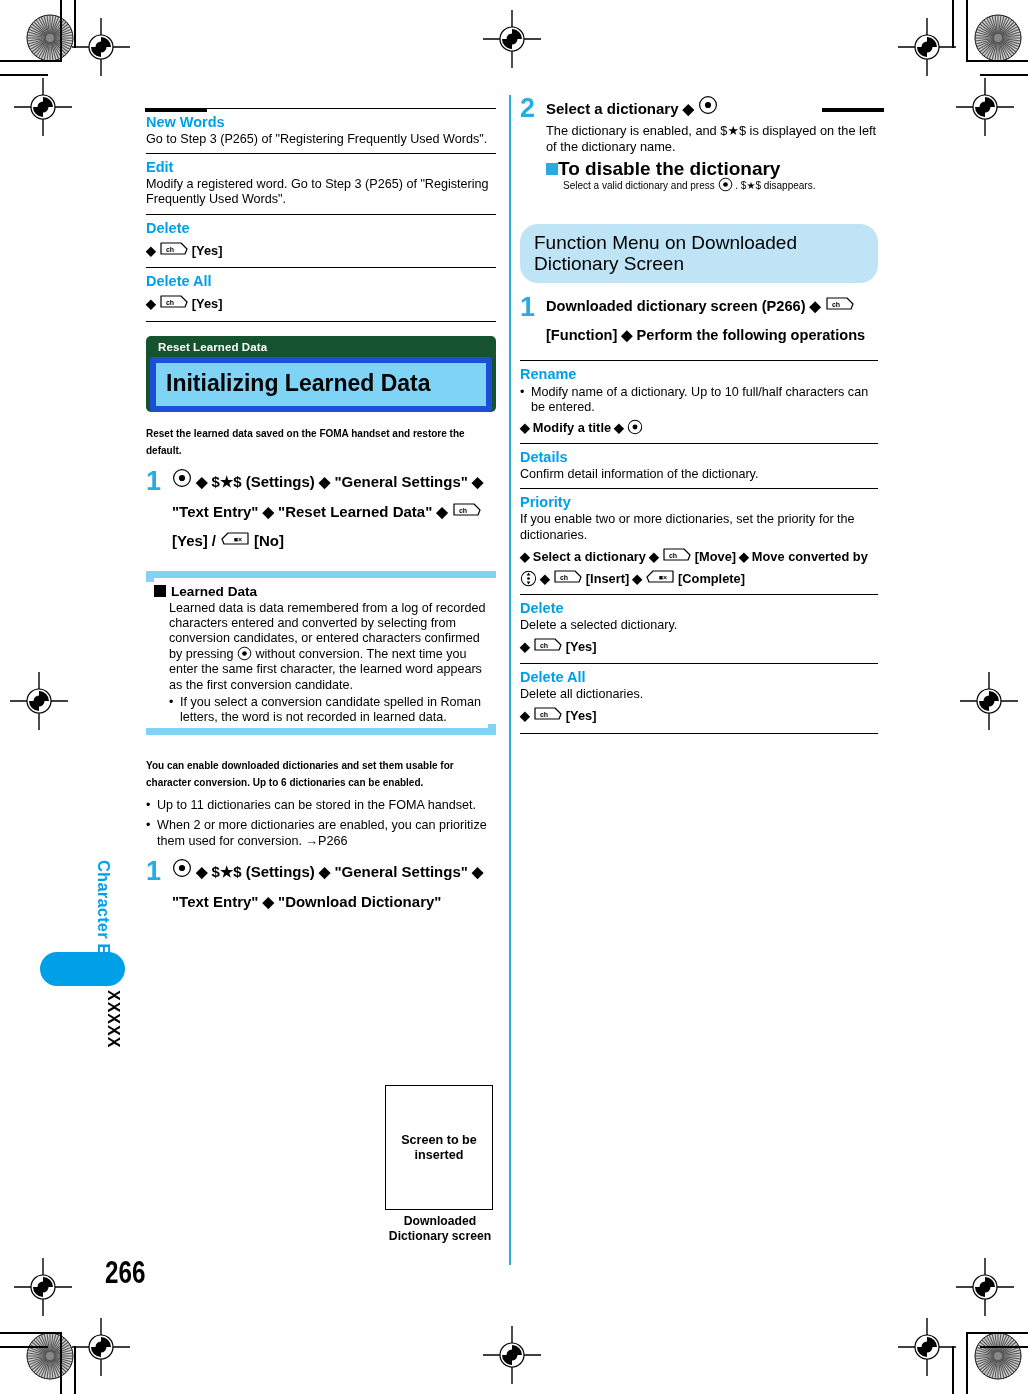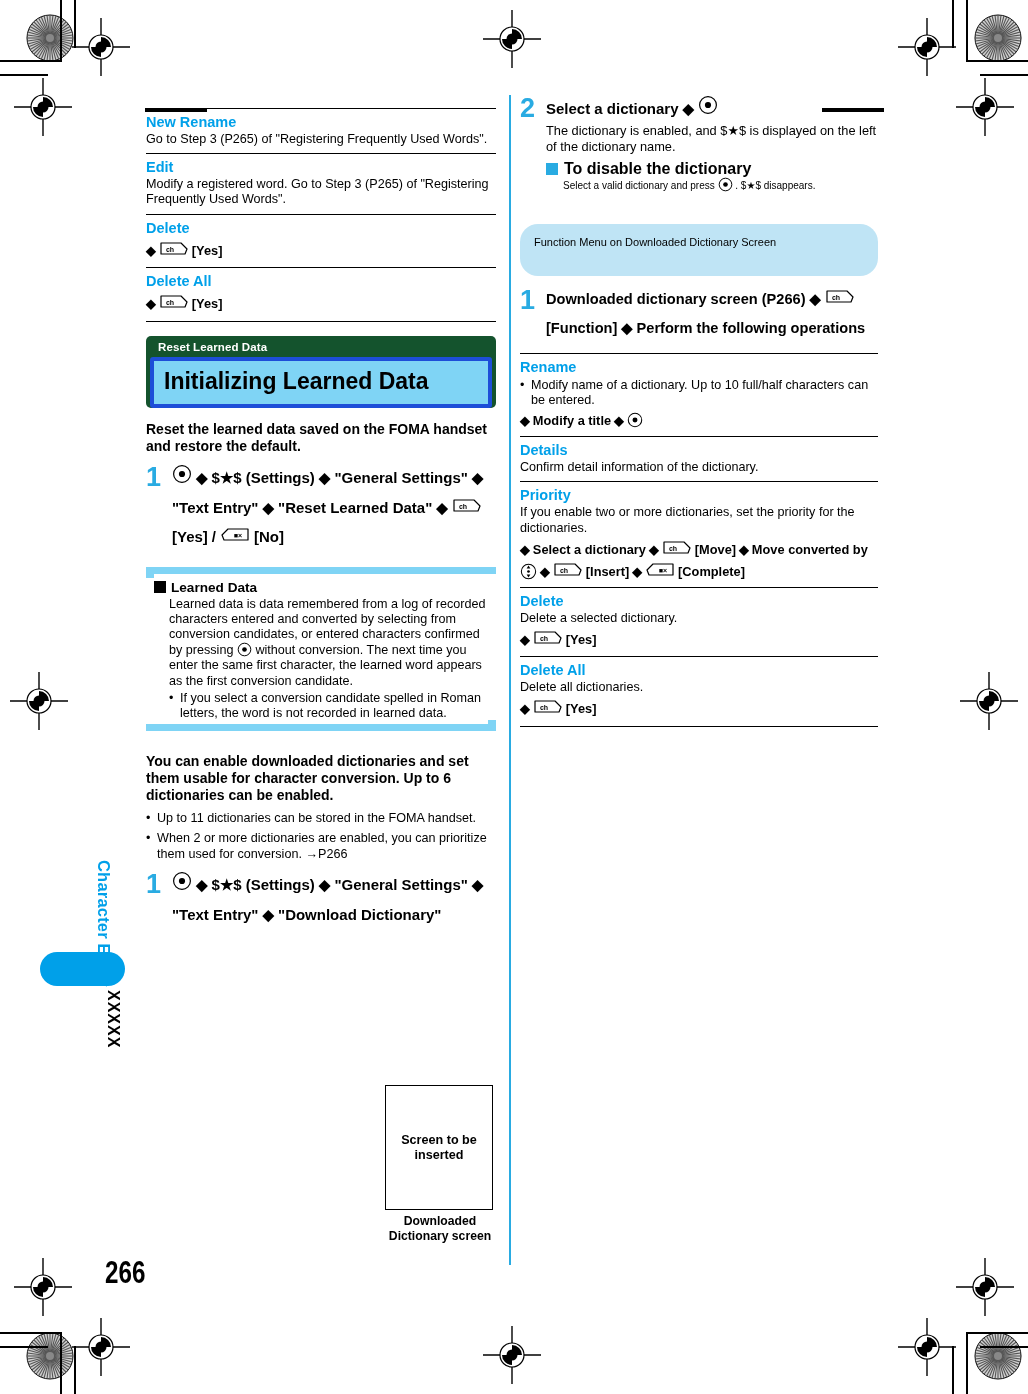--- a/index.html
+++ b/index.html
@@ -22,36 +22,36 @@
   .col{position:absolute;}
   .colL{left:146px;top:108px;width:350px;}
   .colR{left:520px;top:95px;width:358px;}
 
   
   .divider{position:absolute;left:509px;top:95px;width:1.5px;height:1170px;background:#29abe2;}
 
   
   .blue-h{color:#00a0e9;font-weight:bold;font-size:14.5px;margin:0 0 1px 0;line-height:17px;}
   .body-t{font-size:12.6px;line-height:15.2px;margin:0;}
-  .bold-t{font-weight:bold;font-size:14px;line-height:17px;margin:0;}
+  .bold-t{font-weight:bold;font-size:10px;line-height:17px;margin:0;}
   .rule{border:0;border-top:1.6px solid #000;margin:7px 0 5px 0;}
   .rule-thin{border:0;border-top:1.3px solid #000;margin:6px 0 5px 0;}
 
   .bullet{display:flex;font-size:12.6px;line-height:15.2px;margin:2px 0 0 0;}
   .bullet .dot{width:11px;flex:0 0 11px;}
   .bullet .btxt{flex:1;}
 
   .arrowline{font-size:12.8px;line-height:18px;margin:4px 0 2px 0;font-weight:bold;
              display:flex;flex-wrap:wrap;align-items:center;gap:3px;}
 
   
   .sec{margin:14px 0 0 0;}
   .sec-head{background:#14532d;padding:4px 0 0 0;border-radius:5px 5px 5px 5px;}
   .sec-kicker{color:#fff;font-size:11.5px;font-weight:bold;padding:1px 0 4px 12px;letter-spacing:.1px;}
-  .sec-title{background:#7fd4f5;border:4px solid #1d4ed8;border-radius:3px;margin:0 4px 4px 4px;
+  .sec-title{background:#7fd4f5;border:6px solid #1d4ed8;border-radius:3px;margin:0 4px 4px 4px;
              padding:7px 10px 9px 10px;font-size:23px;font-weight:bold;line-height:27px;color:#000;}
 
   
   .notebox{position:relative;margin:18px 0 0 0;padding:12px 6px 10px 6px;}
   .nb-bar{position:absolute;left:0;height:7px;background:#7fd4f5;}
   .nb-top{top:0;left:8px;right:0;}
   .nb-bot{bottom:0;left:0;right:8px;}
   .nb-cap{position:absolute;width:8px;height:11px;background:#7fd4f5;}
   .nb-cap-l{left:0;top:0;}
   .nb-cap-r{right:0;bottom:0;}
@@ -62,29 +62,29 @@
 
   
   .step{display:flex;margin:9px 0 0 0;}
   .step-num{color:#29abe2;font-weight:bold;font-size:27px;line-height:26px;
             width:26px;flex:0 0 26px;font-family:"Liberation Sans", sans-serif;}
   .step-body{flex:1;}
   .step-head{font-weight:bold;font-size:15px;line-height:25px;display:flex;flex-wrap:wrap;align-items:center;gap:4px;}
   .step-head.sm{font-size:14.6px;}
   .step-sub{font-size:12.8px;line-height:15.6px;margin-top:1px;}
 
-  .sub-h{font-weight:bold;font-size:16px;line-height:17px;display:flex;align-items:center;gap:6px;margin-top:6px;}
+  .sub-h{font-weight:bold;font-size:19px;line-height:17px;display:flex;align-items:center;gap:0;margin-top:6px;}
   .sub-body{margin-left:17px;font-size:10px;line-height:15.6px;}
 
   
   .key{display:inline-block;vertical-align:-3px;}
 
   
-  .callout{background:#bfe4f5;border-radius:18px;padding:8px 14px 23px 14px;
-           font-size:11px;line-height:21px;margin:30px 0 0 0;}
+  .callout{background:#bfe4f5;border-radius:18px;padding:8px 14px 9px 14px;
+           font-size:19px;line-height:21px;margin:30px 0 0 0;}
 
   
   .shotwrap{position:absolute;left:385px;top:1085px;width:110px;text-align:center;}
   .shotbox{width:108px;height:125px;border:1.5px solid #000;
            display:flex;align-items:center;justify-content:center;
            font-weight:bold;font-size:12.6px;line-height:15px;text-align:center;box-sizing:border-box;}
   .shotcap{font-weight:bold;font-size:12.2px;line-height:14.6px;margin-top:4px;}
 
   
   .margin-label{position:absolute;left:94px;top:860px;
@@ -464,21 +464,21 @@
   <div class="margin-label">Character Entry</div>
   <div class="margin-tab"></div>
   <div class="margin-xxx">XXXXX</div>
   <div class="pagenum">266</div>
 
   <div class="col colL">
 
     <hr class="rule" style="margin-top:0;">
 
     <div>
-      <div class="blue-h">New Rename</div>
+      <div class="blue-h">New Words</div>
       <p class="body-t">Go to Step 3 (P265) of "Registering Frequently Used Words".</p>
     </div>
 
     <hr class="rule-thin">
 
     <div>
       <div class="blue-h">Edit</div>
       <p class="body-t">Modify a registered word. Go to Step 3 (P265) of "Registering Frequently Used Words".</p>
     </div>
 

